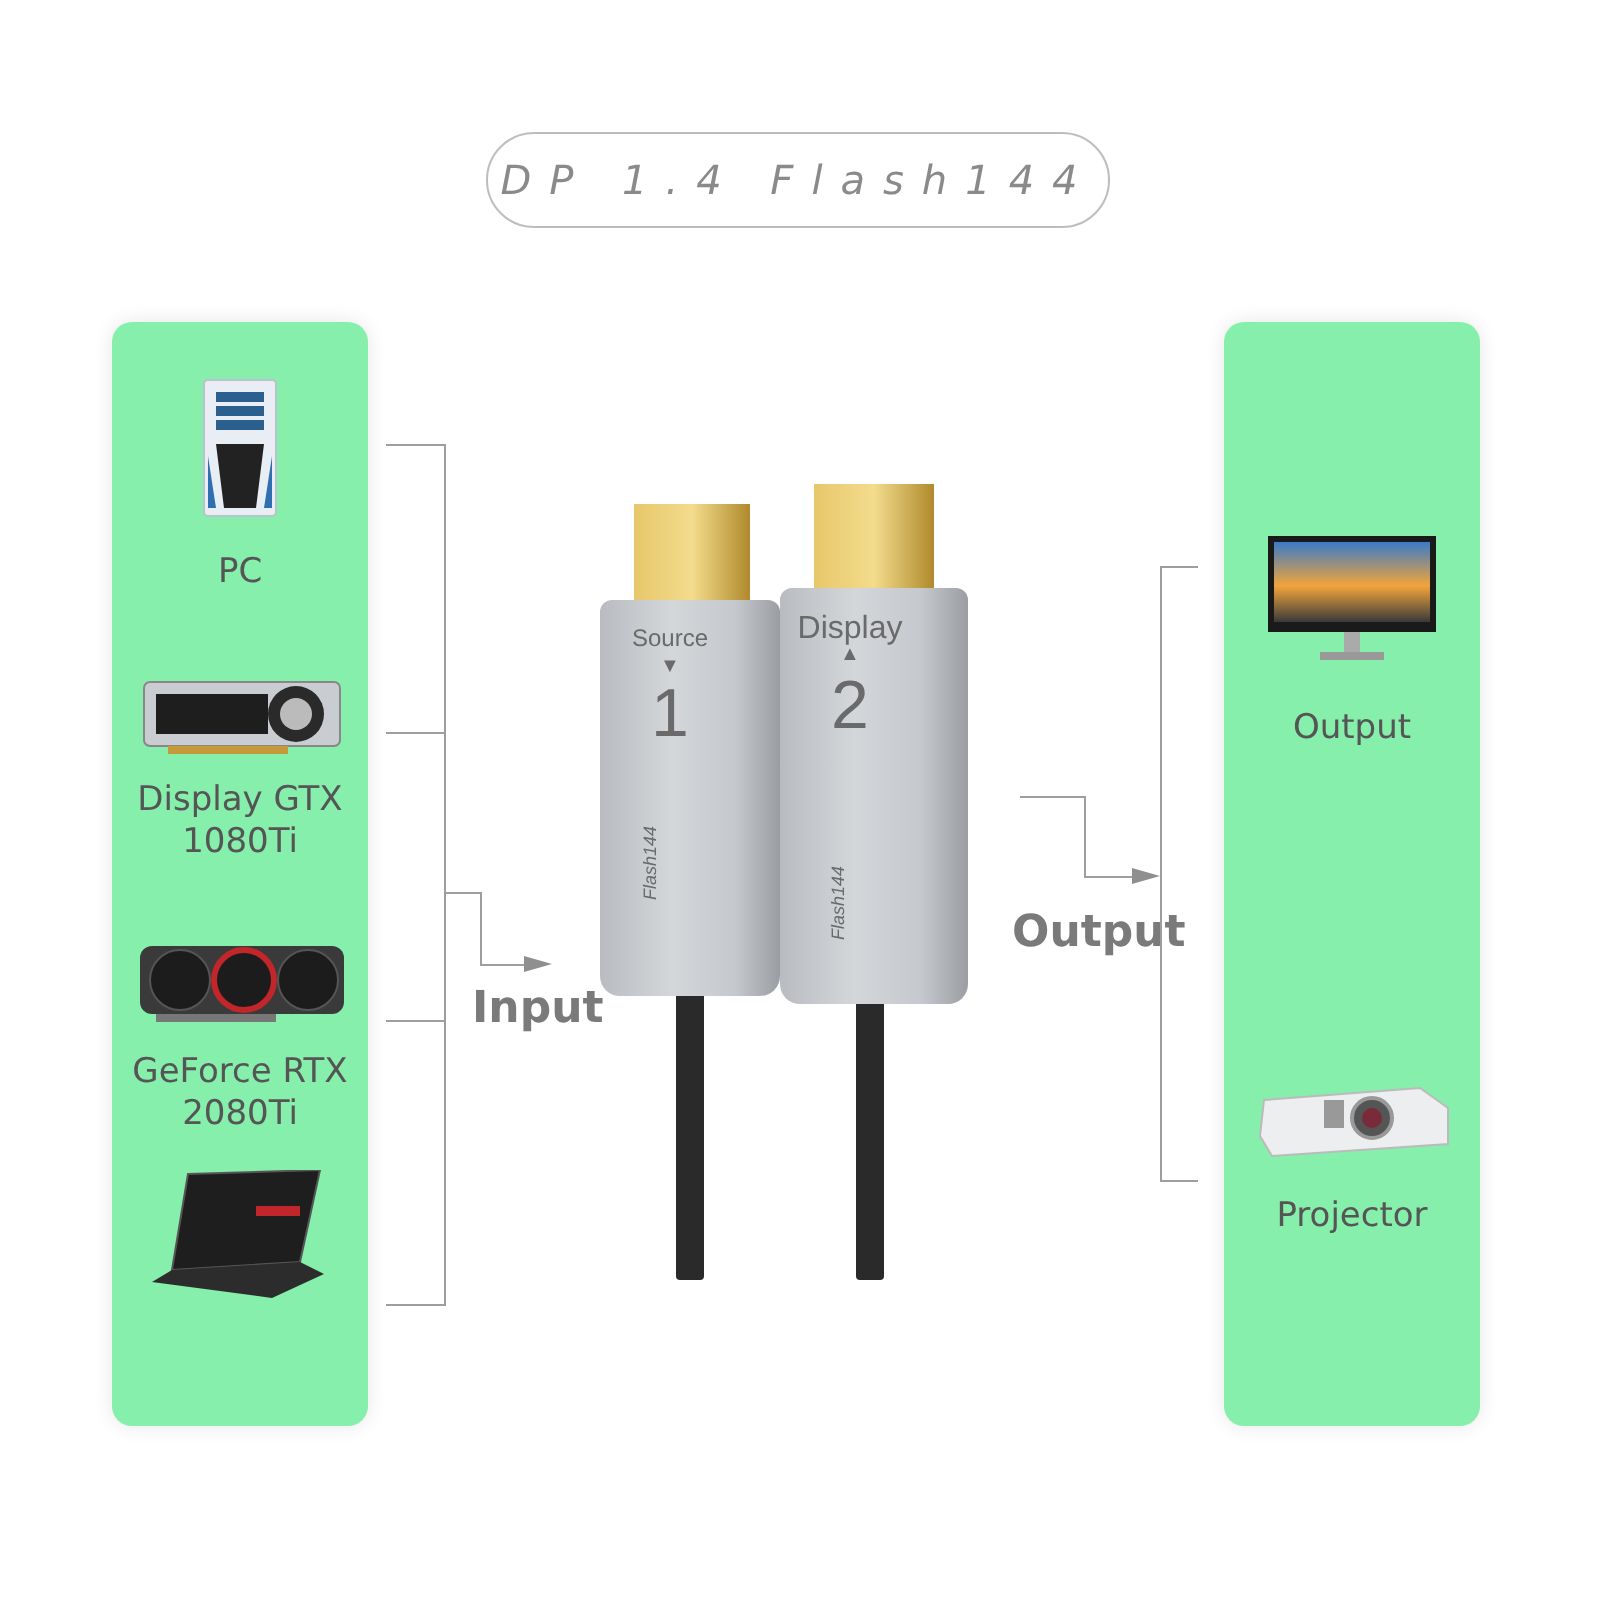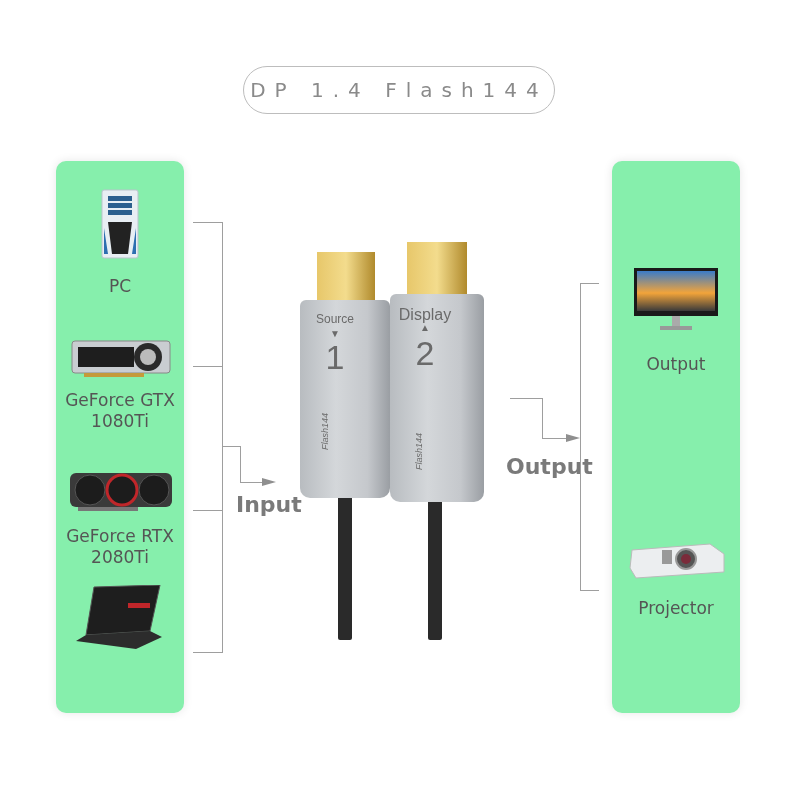--- a/index.html
+++ b/index.html
@@ -1,17 +1,17 @@
 <!DOCTYPE html>
 <html><head>
 <meta charset="utf-8">
 <style>
   html,body{margin:0;padding:0;}
   body{width:800px;height:800px;background:#ffffff;position:relative;overflow:hidden;font-family:"DejaVu Sans",sans-serif;}
-  .title-pill{position:absolute;left:243px;top:66px;width:312px;height:48px;border:1.5px solid #bdbdbd;border-radius:26px;box-sizing:border-box;display:flex;align-items:center;justify-content:center;color:#8a8a8a;font-size:20px;letter-spacing:9px;font-family:"DejaVu Sans",sans-serif;}
+  .title-pill{position:absolute;left:243px;top:66px;width:312px;height:48px;border:1.5px solid #bdbdbd;border-radius:26px;box-sizing:border-box;display:flex;align-items:center;justify-content:center;color:#8a8a8a;font-size:20px;letter-spacing:9px;font-family:"DejaVu Sans",sans-serif;font-style:italic;}
   .panel{position:absolute;background:#86efac;border-radius:10px;box-shadow:0 0 10px rgba(0,0,0,0.10);}
   .panel.left{left:56px;top:161px;width:128px;height:552px;}
   .panel.right{left:612px;top:161px;width:128px;height:552px;}
   .dev-label{position:absolute;left:0;width:100%;text-align:center;color:#555;font-size:17px;line-height:21px;font-family:"DejaVu Sans",sans-serif;}
   .icon{position:absolute;}
   .line{position:absolute;background:#9e9e9e;}
   .flow-label{position:absolute;font-weight:bold;color:#7a7a7a;font-size:22px;font-family:"DejaVu Sans",sans-serif;}
   .arrowhead{position:absolute;width:0;height:0;border-top:4px solid transparent;border-bottom:4px solid transparent;border-left:14px solid #8f8f8f;}
   .cable{position:absolute;background:#2a2a2a;width:14px;border-radius:2px;}
   .plug-body{position:absolute;border-radius:6px 6px 10px 10px;background:linear-gradient(90deg,#b8bcc0 0%,#d4d7da 40%,#c5c8cc 75%,#9a9ea3 100%);}
@@ -35,21 +35,21 @@
   </svg>
   <div class="dev-label" style="top:115px">PC</div>
 
   <svg class="icon" style="left:14px;top:176px" width="102" height="44">
     <rect x="2" y="4" width="98" height="32" rx="3" fill="#c9cdd1" stroke="#888"></rect>
     <rect x="8" y="10" width="56" height="20" fill="#1e1e1e"></rect>
     <circle cx="78" cy="20" r="14" fill="#2a2a2a"></circle>
     <circle cx="78" cy="20" r="8" fill="#bbb"></circle>
     <rect x="14" y="36" width="60" height="4" fill="#c49a3a"></rect>
   </svg>
-  <div class="dev-label" style="top:229px">GeForce GTX</div>
+  <div class="dev-label" style="top:229px">Display GTX</div>
   <div class="dev-label" style="top:250px">1080Ti</div>
 
   <svg class="icon" style="left:12px;top:308px" width="106" height="46">
     <rect x="2" y="4" width="102" height="34" rx="6" fill="#3a3a3a"></rect>
     <circle cx="22" cy="21" r="15" fill="#1c1c1c" stroke="#555"></circle>
     <circle cx="54" cy="21" r="15" fill="#1c1c1c" stroke="#c0262a" stroke-width="3"></circle>
     <circle cx="86" cy="21" r="15" fill="#1c1c1c" stroke="#555"></circle>
     <rect x="10" y="38" width="60" height="4" fill="#777"></rect>
   </svg>
   <div class="dev-label" style="top:365px">GeForce RTX</div>

